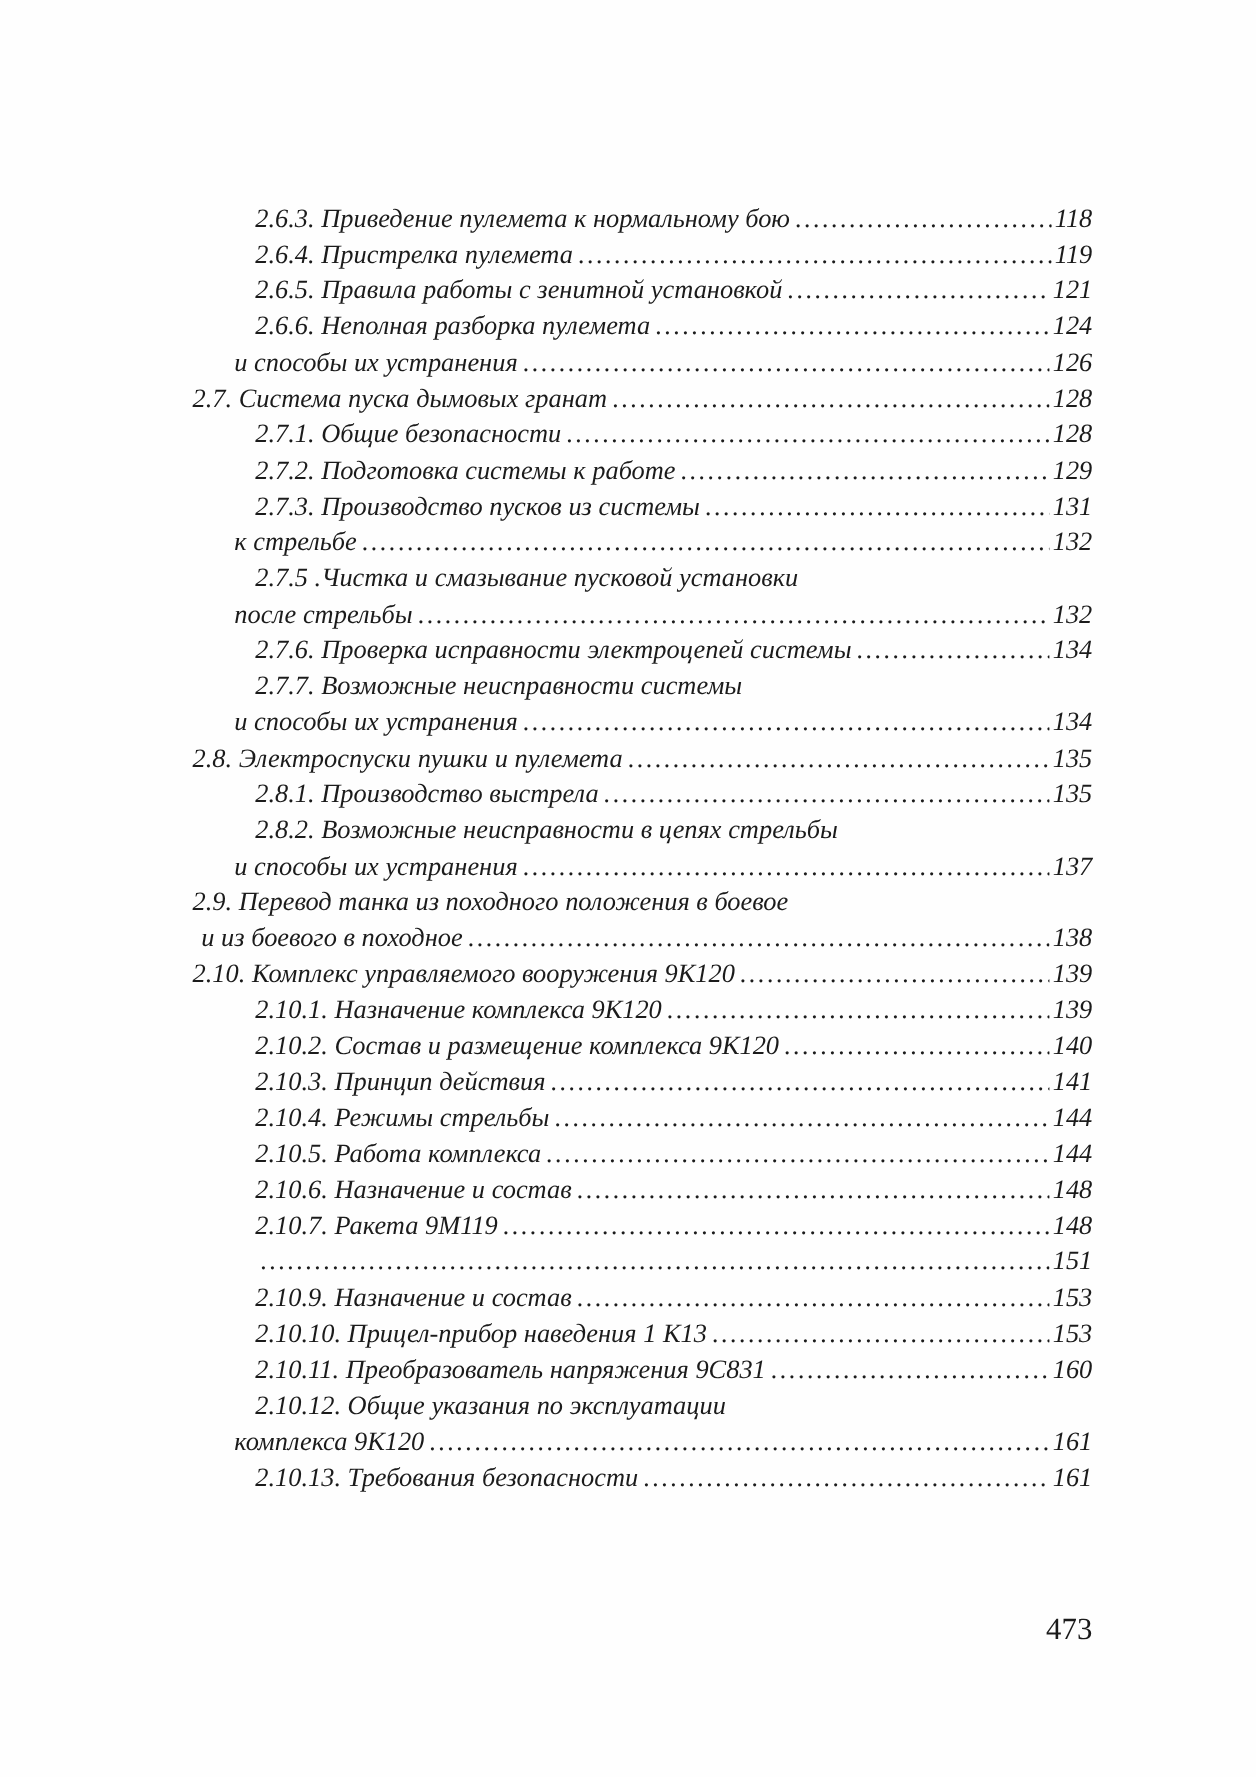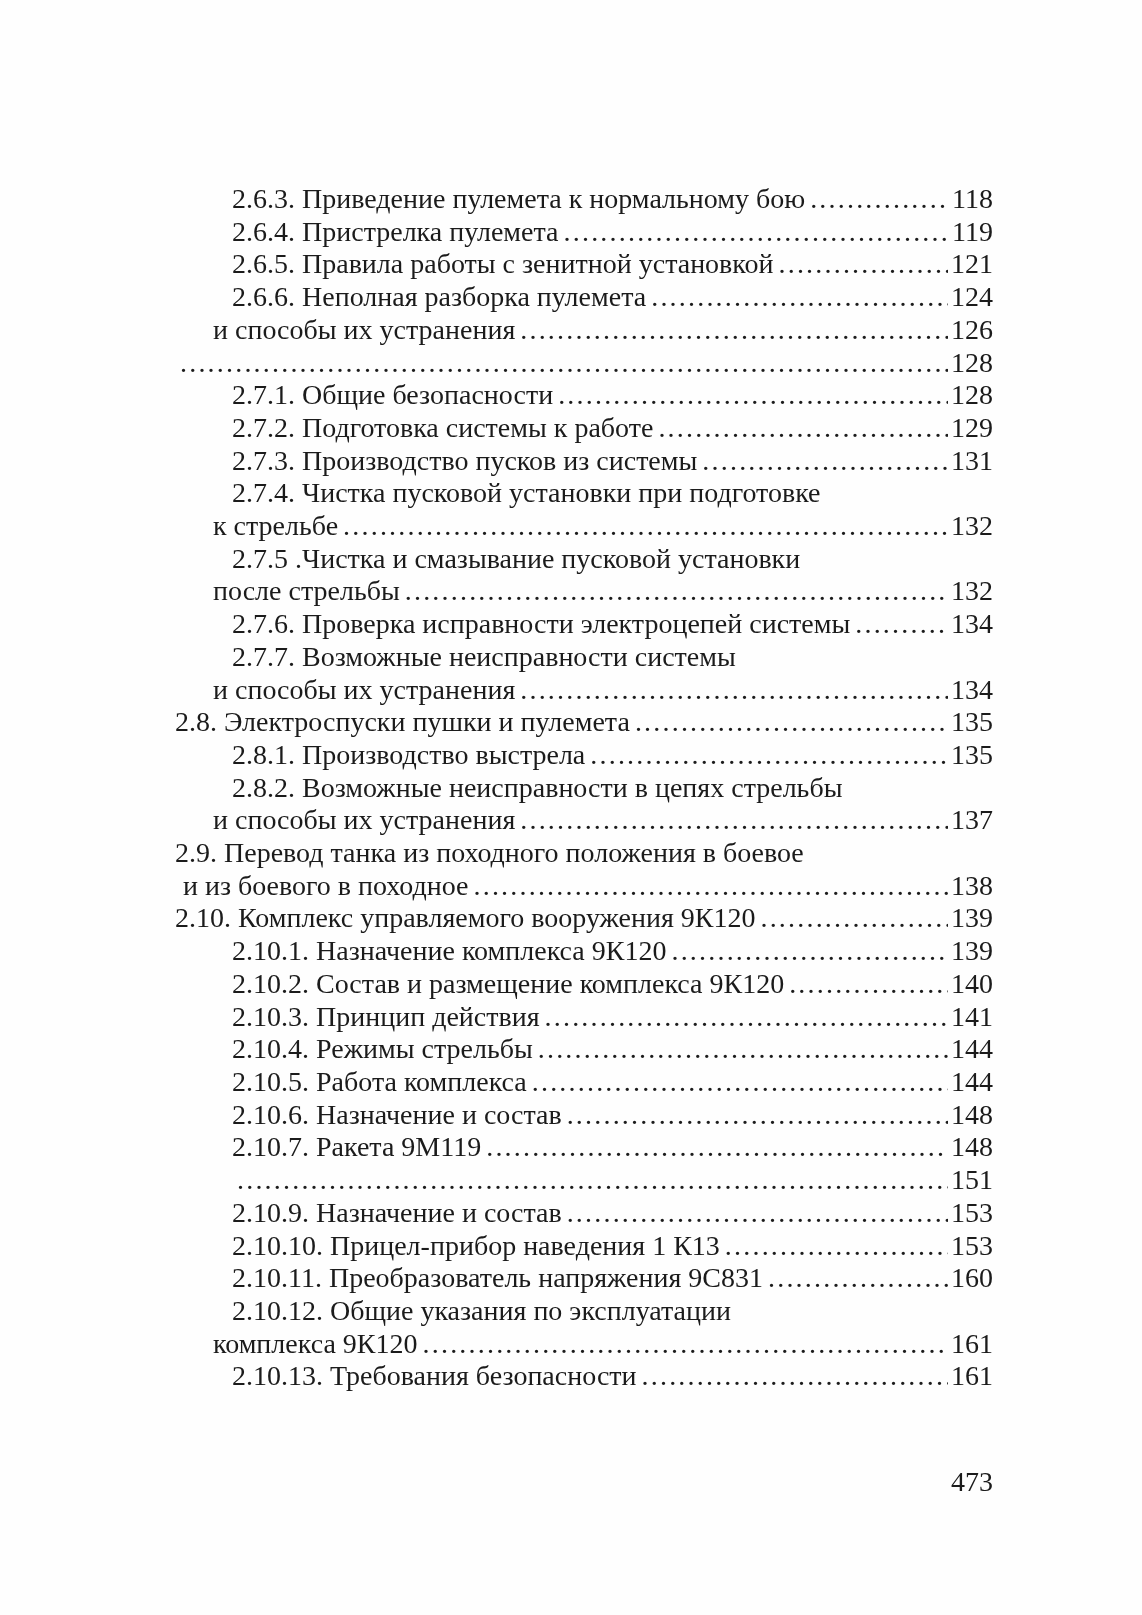--- a/index.html
+++ b/index.html
@@ -13,22 +13,23 @@
     background: #fefefe;
     color: #1b1b1b;
     font-family: "Liberation Serif", "DejaVu Serif", serif;
     overflow: hidden;
   }
   .toc {
     position: absolute;
     left: 163px;
     top: 183px;
     width: 830px;
-    font-size: 28px;
+    font-size: 24px;
     line-height: 32.7px;
+    font-style: italic;
   }
   .entry { margin: 0; }
   .line {
     display: flex;
     align-items: baseline;
   }
   .entry.level-1 .line.first { padding-left: 12px; }
   .entry.level-2 .line.first { padding-left: 69px; }
   .entry.level-1 .line.cont  { padding-left: 0; margin-left: 20px; }
   .entry.level-2 .line.cont  { padding-left: 50px; }
@@ -90,20 +91,21 @@
     </div>
     <div class="entry level-2">
       <div class="line cont">
         <span class="title">и способы их устранения</span>
         <span class="leader">......................................................................................................................................................</span>
         <span class="page">126</span>
       </div>
     </div>
     <div class="entry level-1">
       <div class="line first">
+        <span class="title">2.7. Система пуска дымовых гранат</span>
         <span class="leader">......................................................................................................................................................</span>
         <span class="page">128</span>
       </div>
     </div>
     <div class="entry level-2">
       <div class="line first">
         <span class="title">2.7.1. Общие безопасности</span>
         <span class="leader">......................................................................................................................................................</span>
         <span class="page">128</span>
       </div>
@@ -116,23 +118,20 @@
       </div>
     </div>
     <div class="entry level-2">
       <div class="line first">
         <span class="title">2.7.3. Производство пусков из системы</span>
         <span class="leader">......................................................................................................................................................</span>
         <span class="page">131</span>
       </div>
     </div>
     <div class="entry level-2">
-      <div class="line first">
-        <span class="title">2.7.4. Чистка пусковой установки при подготовке</span>
-      </div>
       <div class="line cont">
         <span class="title">к стрельбе</span>
         <span class="leader">......................................................................................................................................................</span>
         <span class="page">132</span>
       </div>
     </div>
     <div class="entry level-2">
       <div class="line first">
         <span class="title">2.7.5 .Чистка и смазывание пусковой установки</span>
       </div>

